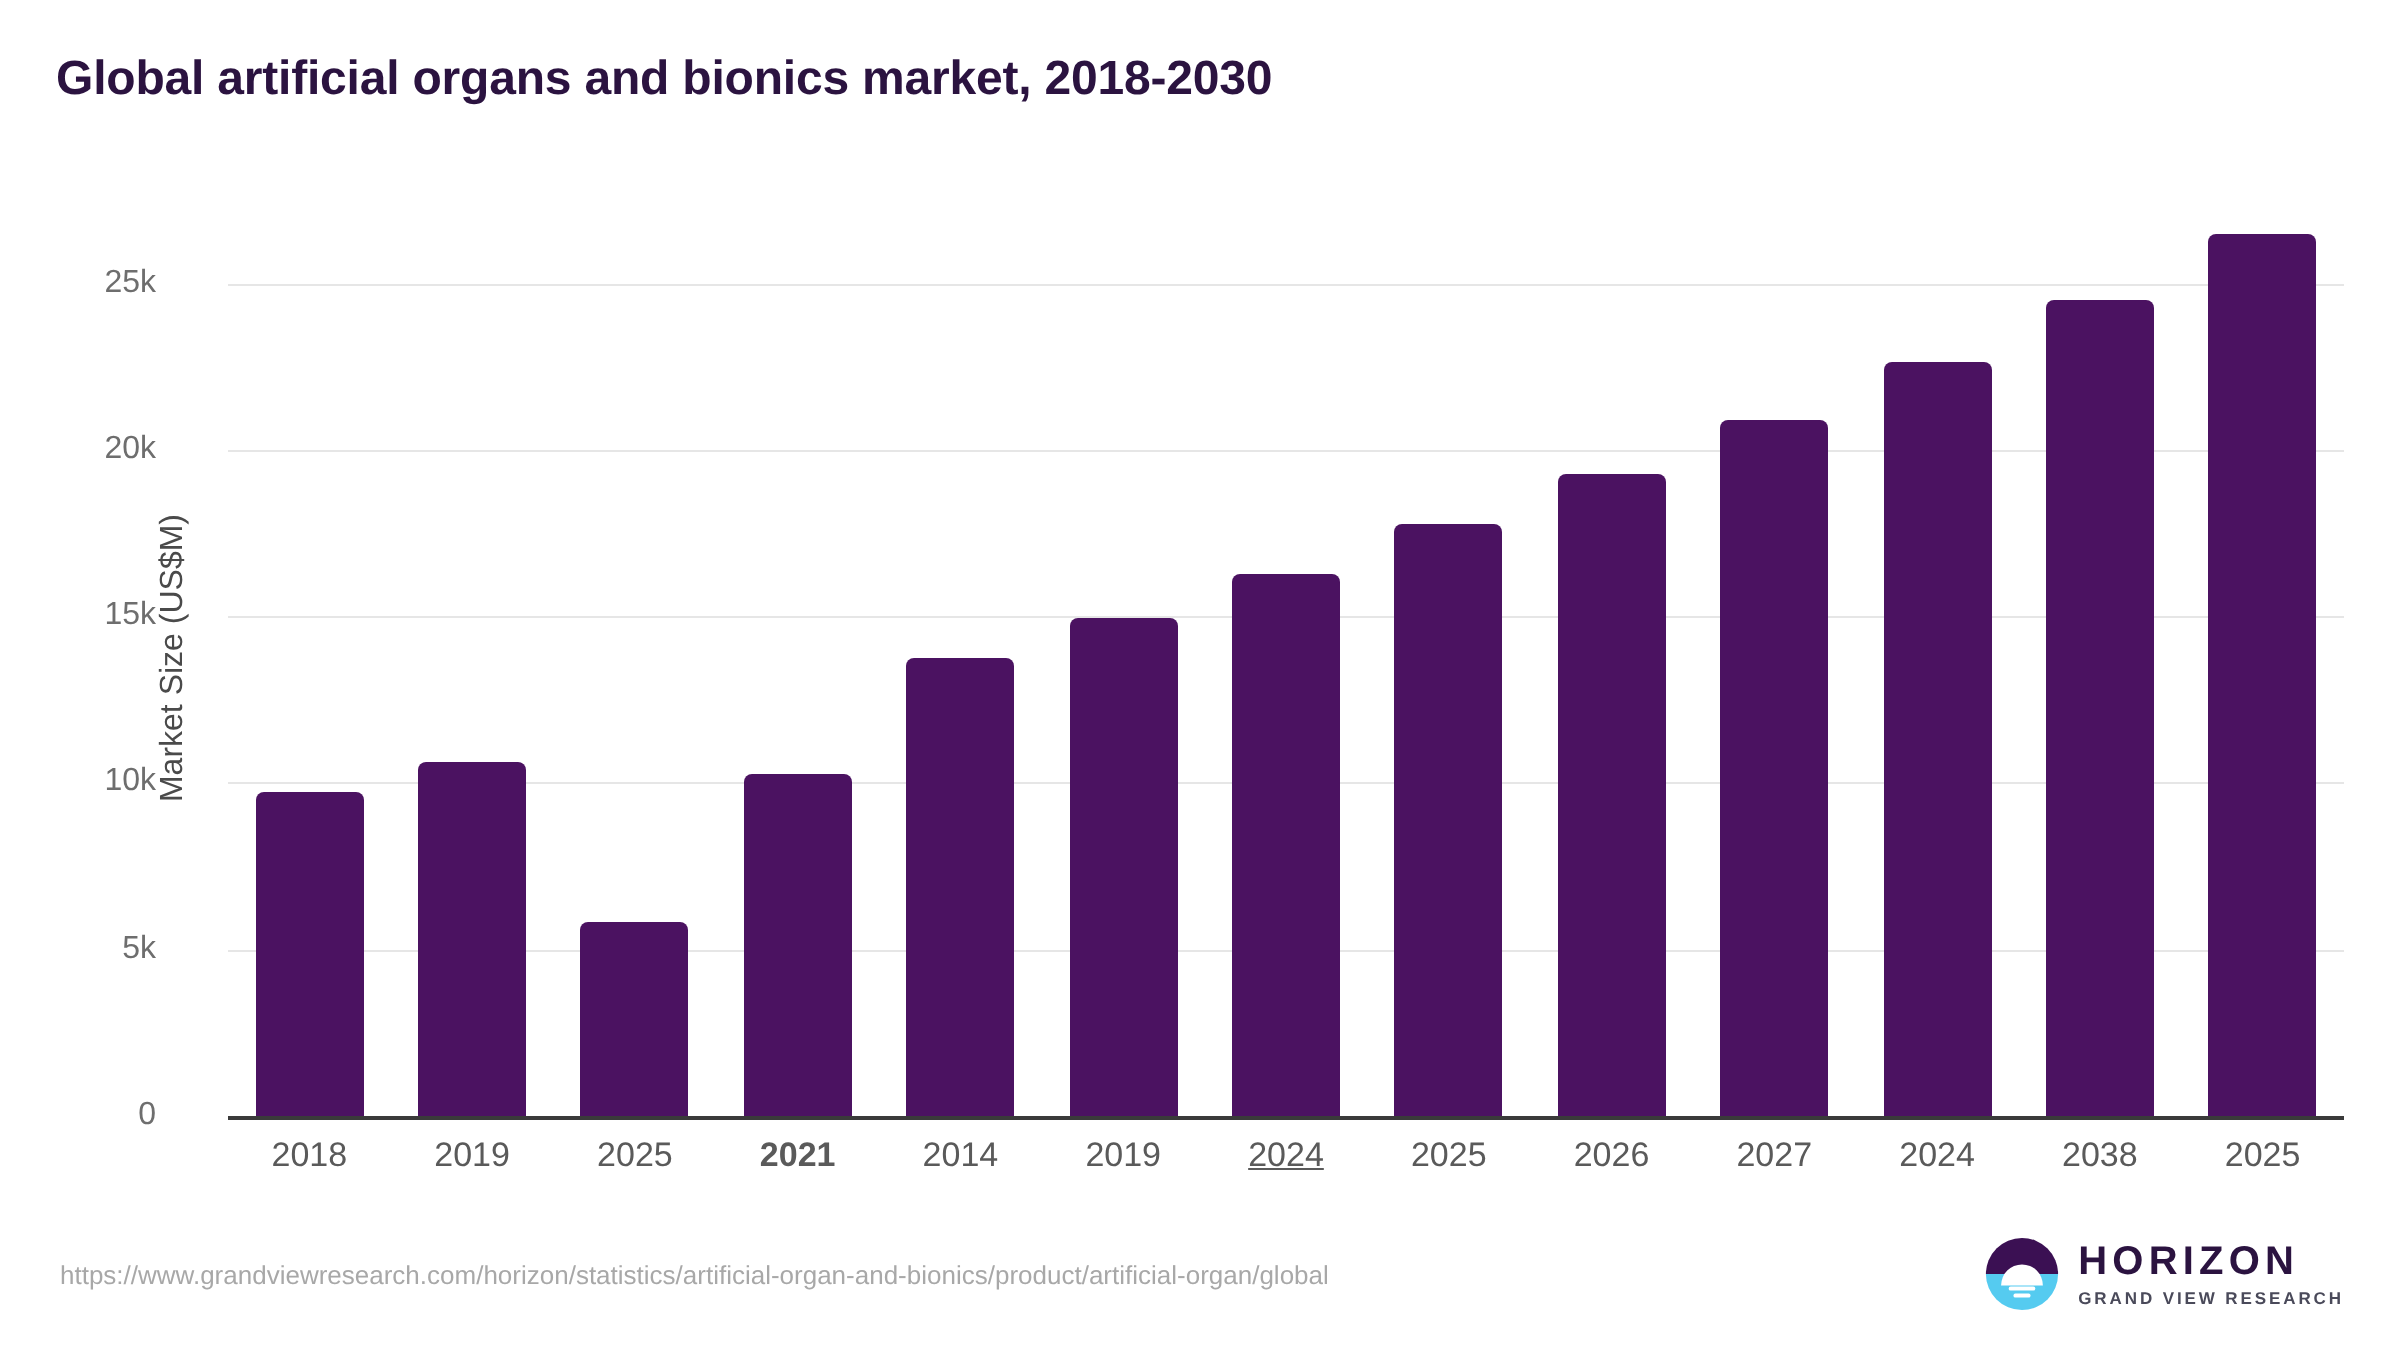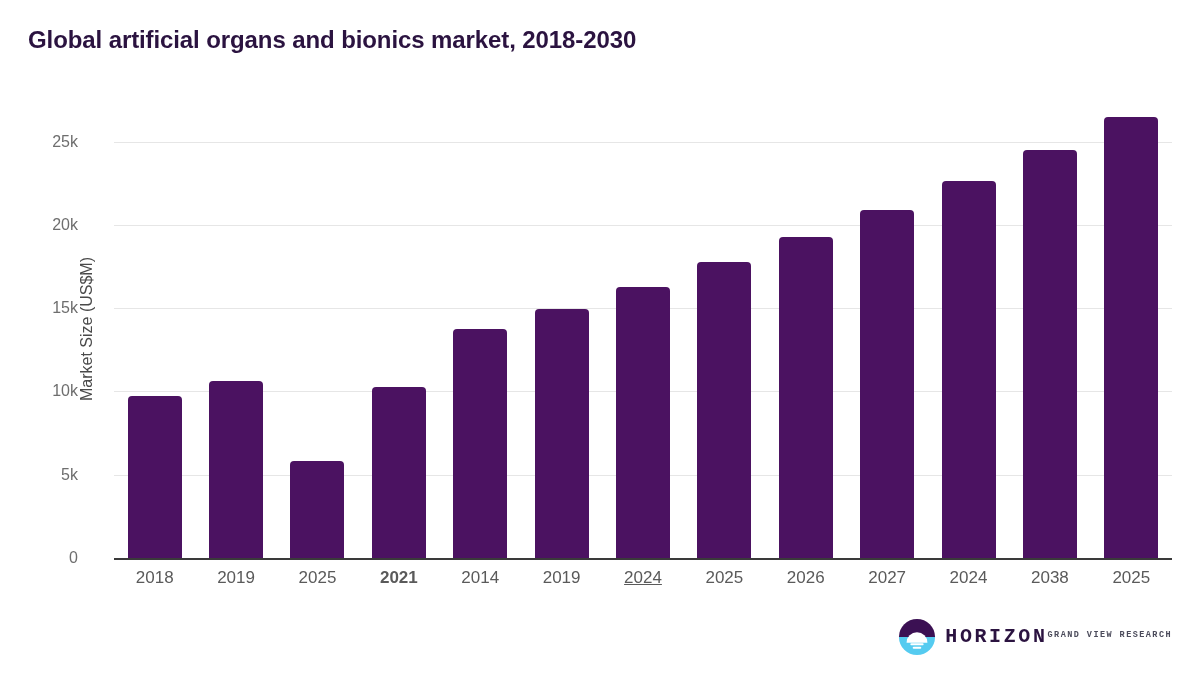--- a/index.html
+++ b/index.html
@@ -141,23 +141,22 @@
     align-items: center;
     gap: 9px;
   }
   .logo-mark {
     width: 38px;
     height: 38px;
     flex: 0 0 38px;
   }
   .logo-text {
     display: flex;
-    flex-direction: row;
+    flex-direction: column;
     line-height: 1;
-    font-family: Liberation Mono, monospace;
   }
   .logo-name {
     font-size: 20px;
     font-weight: bold;
     letter-spacing: 2.6px;
     color: #2B1340;
   }
   .logo-sub {
     margin-top: 4px;
     font-size: 8.5px;
@@ -244,20 +243,21 @@
           <div class="xtick" style="left: 610.385px;">2025</div>
           <div class="xtick" style="left: 691.769px;">2026</div>
           <div class="xtick" style="left: 773.154px;">2027</div>
           <div class="xtick" style="left: 854.538px;">2024</div>
           <div class="xtick" style="left: 935.923px;">2038</div>
           <div class="xtick" style="left: 1017.31px;">2025</div>
         </div>
     </div>
   </div>
 
+  <div class="footer-url">https://www.grandviewresearch.com/horizon/statistics/artificial-organ-and-bionics/product/artificial-organ/global</div>
 
   <div class="logo">
     <svg class="logo-mark" viewBox="0 0 40 40">
       <defs>
         <clipPath id="circleClip">
             <circle cx="20" cy="20" r="19"></circle>
           </clipPath>
       </defs>
       <g clip-path="url(#circleClip)">
         <rect x="0" y="0" width="40" height="20" fill="#3B1053"></rect>

